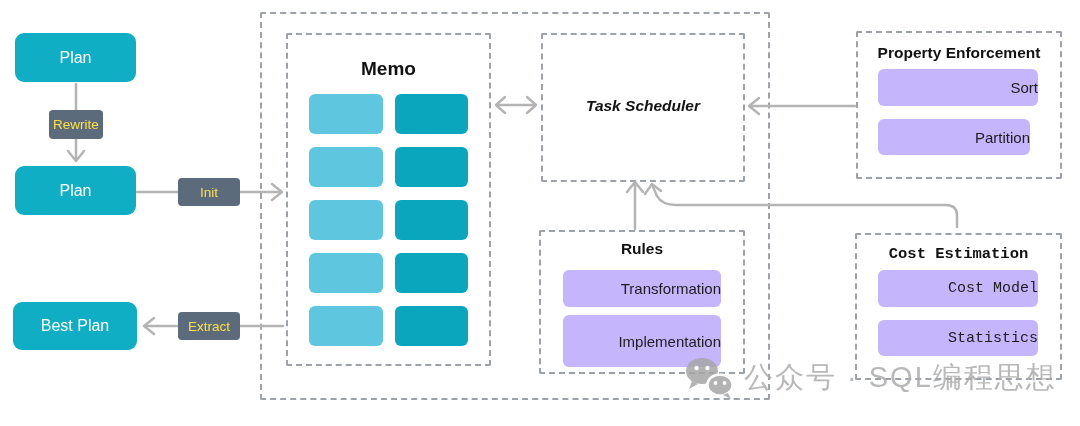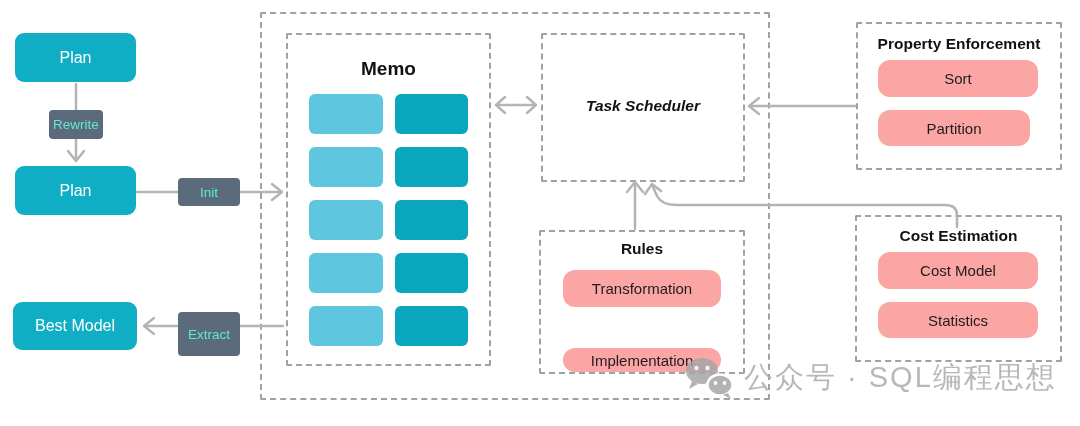--- a/index.html
+++ b/index.html
@@ -3,31 +3,31 @@
 <meta charset="utf-8">
 <style>
   html,body{margin:0;padding:0;background:#ffffff;}
   body{font-family:"Liberation Sans","DejaVu Sans",sans-serif;}
   .canvas{position:relative;width:1080px;height:426px;background:#fff;overflow:hidden;}
 
   .teal-box{position:absolute;background:#10AEC5;border-radius:9px;display:flex;
     align-items:center;justify-content:center;color:#fff;font-size:16px;font-weight:500;}
 
   .badge{position:absolute;background:#5B6B7C;border-radius:4px;display:flex;
-    align-items:center;justify-content:center;color:#5eead4;font-size:13.5px;z-index:3;}
+    align-items:center;justify-content:center;color:#fde047;font-size:13.5px;z-index:3;}
 
   .dashed-box{position:absolute;border:2px dashed #9CA2A8;border-radius:2px;background:transparent;}
 
   .box-title{position:absolute;left:0;right:0;text-align:center;color:#121212;
     font-size:15.5px;font-weight:600;}
 
   .memo-title{font-size:19px;font-weight:600;color:#111;}
 
-  .yellow-btn{position:absolute;background:#fca5a5;border-radius:12px;display:flex;
-    align-items:center;justify-content:center;color:#1d1d1d;font-size:15px;font-weight:500;}
+  .yellow-btn{position:absolute;background:#c4b5fd;border-radius:6px;display:flex;
+    align-items:center;justify-content:flex-end;color:#1d1d1d;font-size:15px;font-weight:500;}
 
   #memo-cells{position:absolute;left:21px;top:59px;display:grid;
     grid-template-columns:74px 73px;grid-auto-rows:40px;column-gap:12px;row-gap:13px;}
   .memo-cell{border-radius:6px;}
   .memo-cell.light{background:#5EC6DF;}
   .memo-cell.dark{background:#0AA6BE;}
 
   .overlay{position:absolute;left:0;top:0;z-index:2;pointer-events:none;}
 
   .watermark{position:absolute;left:682px;top:355px;display:flex;align-items:center;
@@ -52,24 +52,24 @@
 
   <div class="teal-box" style="left:15px;top:166px;width:121px;height:49px;">
     <span>Plan</span>
   </div>
 
   <div class="badge" style="left:178px;top:178px;width:62px;height:28px;">
     <span>Init</span>
   </div>
 
   <div class="teal-box" style="left:13px;top:302px;width:124px;height:48px;">
-    <span>Best Model</span>
+    <span>Best Plan</span>
   </div>
 
-  <div class="badge" style="left:178px;top:312px;width:62px;height:44px;">
+  <div class="badge" style="left:178px;top:312px;width:62px;height:28px;">
     <span>Extract</span>
   </div>
 
   <div class="dashed-box" style="left:286px;top:33px;width:201px;height:329px;">
     <div class="box-title memo-title" style="top:23px;">Memo</div>
     <div id="memo-cells">
         <div class="memo-cell light"></div>
         <div class="memo-cell dark"></div>
         <div class="memo-cell light"></div>
         <div class="memo-cell dark"></div>
@@ -79,41 +79,41 @@
         <div class="memo-cell dark"></div>
         <div class="memo-cell light"></div>
         <div class="memo-cell dark"></div>
       </div>
   </div>
 
   <div class="dashed-box" style="left:541px;top:33px;width:200px;height:145px;">
     <div class="box-title" style="top:62px;font-style:italic;">Task Scheduler</div>
   </div>
 
-  <div class="dashed-box" style="left:856px;top:22px;width:202px;height:144px;text-decoration:underline;">
+  <div class="dashed-box" style="left:856px;top:31px;width:202px;height:144px;text-decoration:underline;">
     <div class="box-title" style="top:11px;">Property Enforcement</div>
     <div class="yellow-btn" style="left:20px;top:36px;width:160px;height:37px;">
       <span>Sort</span>
     </div>
     <div class="yellow-btn" style="left:20px;top:86px;width:152px;height:36px;">
       <span>Partition</span>
     </div>
   </div>
 
   <div class="dashed-box" style="left:539px;top:230px;width:202px;height:140px;">
     <div class="box-title" style="top:8px;">Rules</div>
     <div class="yellow-btn" style="left:22px;top:38px;width:158px;height:37px;">
       <span>Transformation</span>
     </div>
-    <div class="yellow-btn" style="left:22px;top:83px;width:158px;height:24px;margin-top:33px;">
+    <div class="yellow-btn" style="left:22px;top:83px;width:158px;height:52px;">
       <span>Implementation</span>
     </div>
   </div>
 
-  <div class="dashed-box" style="left:855px;top:215px;width:203px;height:143px;">
+  <div class="dashed-box" style="left:855px;top:233px;width:203px;height:143px;font-family:Liberation Mono, monospace;">
     <div class="box-title" style="top:10px;">Cost Estimation</div>
     <div class="yellow-btn" style="left:21px;top:85px;width:160px;height:36px;">
       <span>Statistics</span>
     </div>
     <div class="yellow-btn" style="left:21px;top:35px;width:160px;height:37px;">
       <span>Cost Model</span>
     </div>
   </div>
 
   <svg class="overlay" width="1080" height="426" viewBox="0 0 1080 426" fill="none" stroke="#B4B4B4" stroke-width="2.5" stroke-linecap="round" stroke-linejoin="round">

